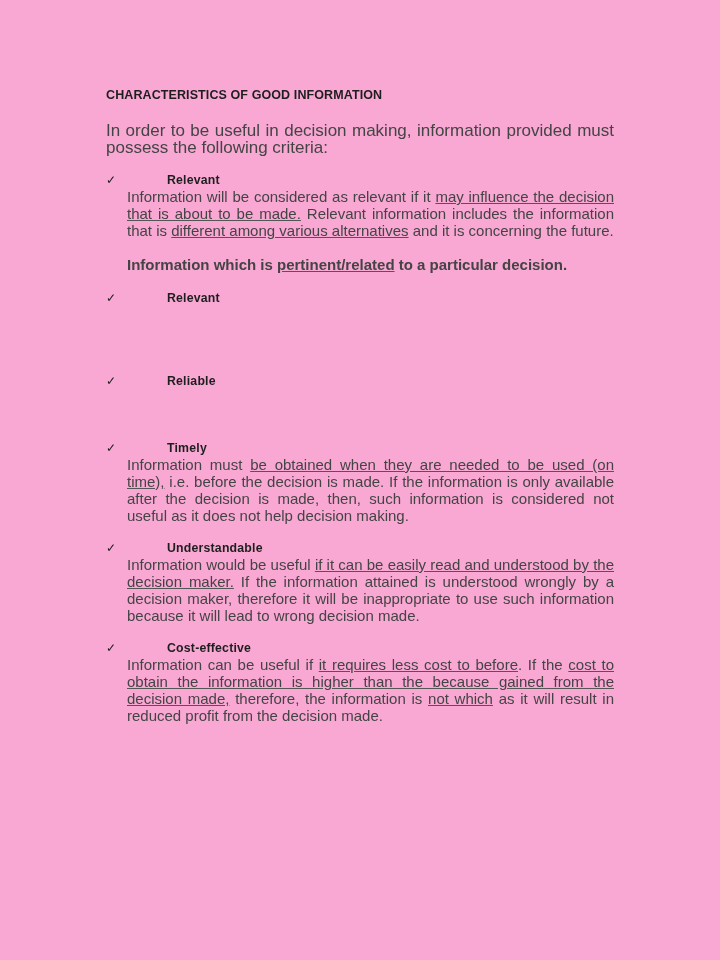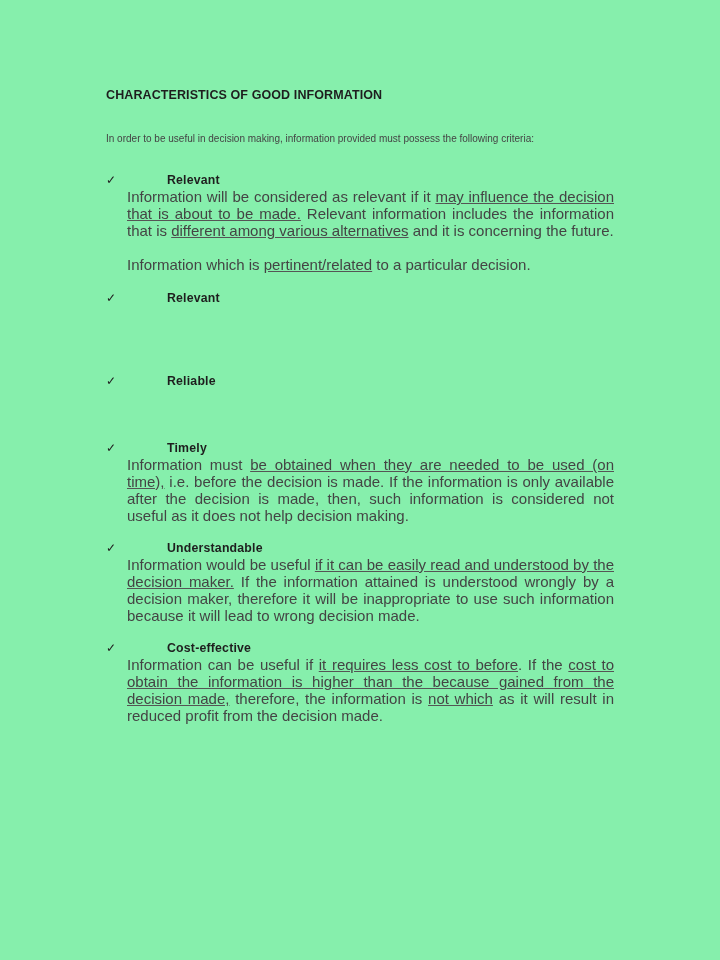--- a/index.html
+++ b/index.html
@@ -1,26 +1,26 @@
 <!DOCTYPE html>
 <html><head>
 <meta charset="utf-8">
 <style>
   html, body { margin: 0; padding: 0; background: #ffffff; }
   body { width: 720px; height: 960px; position: relative; overflow: hidden; font-family: "Liberation Sans", sans-serif; color: #3a3a3a; }
-  .page { position: absolute; left: 0; top: 0; width: 720px; height: 960px; background: #86efac; }
+  .page { position: absolute; left: 0; top: 0; width: 720px; height: 960px; background: #f9a8d4; }
   .title { position: absolute; left: 106px; top: 88px; font-size: 12.5px; font-weight: bold; color: #1e1e1e; letter-spacing: 0.1px; }
-  .intro { position: absolute; left: 106px; top: 122px; width: 508px; font-size: 10px; line-height: 17px; text-align: justify; color: #444; margin-top: 8px; }
+  .intro { position: absolute; left: 106px; top: 122px; width: 508px; font-size: 17px; line-height: 17px; text-align: justify; color: #444; }
   .item { position: absolute; left: 106px; width: 508px; }
   .item-head { display: flex; align-items: center; height: 17px; }
   .check { width: 21px; font-size: 12px; color: #222; }
   .item-title { font-size: 12.3px; font-weight: bold; color: #1e1e1e; letter-spacing: 0.2px; padding-left: 40px; }
   .item-body { margin-left: 21px; font-size: 15px; line-height: 17px; text-align: justify; color: #444; }
   .item-body p { margin: 0; }
-  .item-body p + p { margin-top: 17px; }
+  .item-body p + p { margin-top: 17px; font-weight: bold; }
   .u { text-decoration: underline; text-decoration-color: #555; }
 </style>
 </head>
 <body>
 
 <div class="page">
   <div class="title">CHARACTERISTICS OF GOOD INFORMATION</div>
   <div class="intro">In order to be useful in decision making, information provided must possess the following criteria:</div>
 
   <div class="item" style="top:171px">

